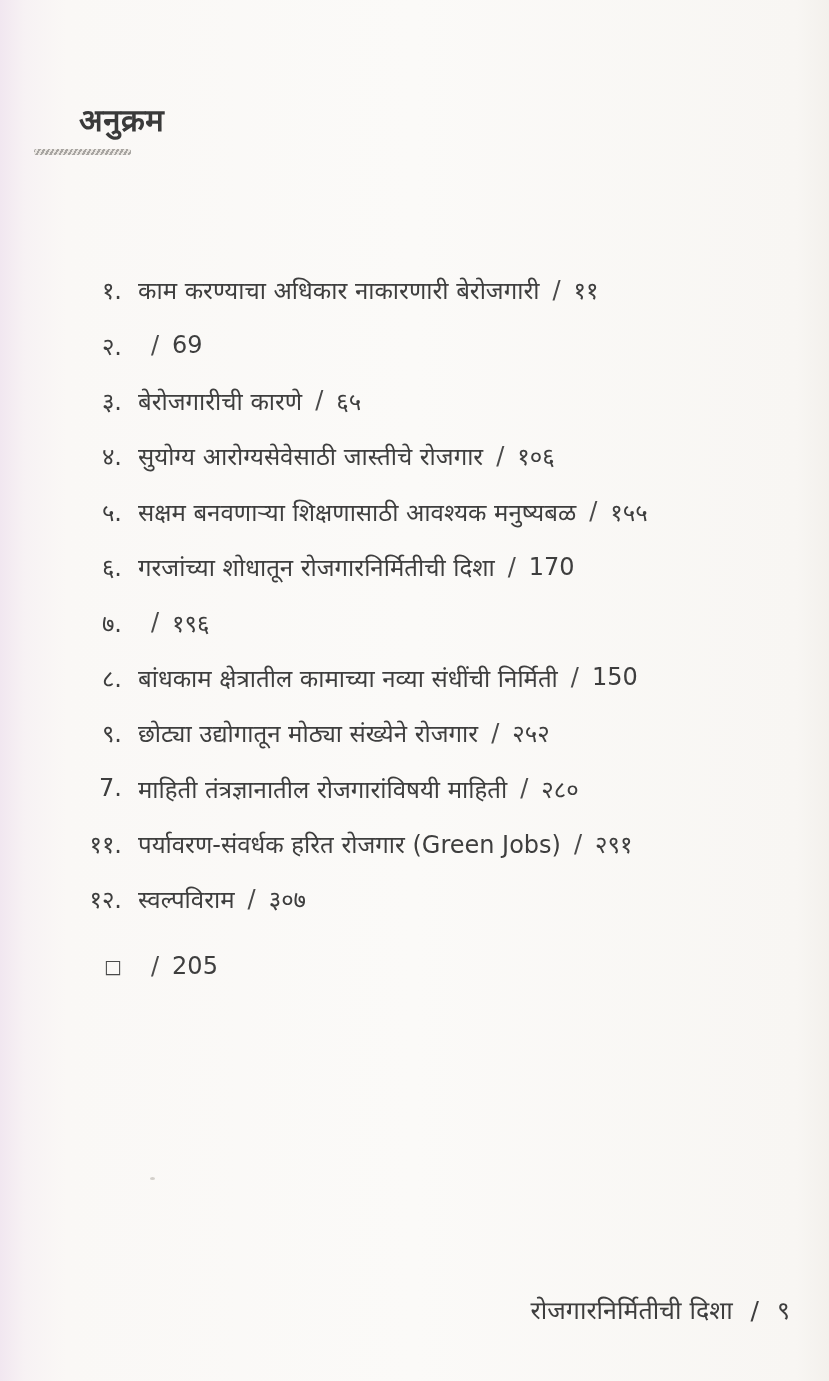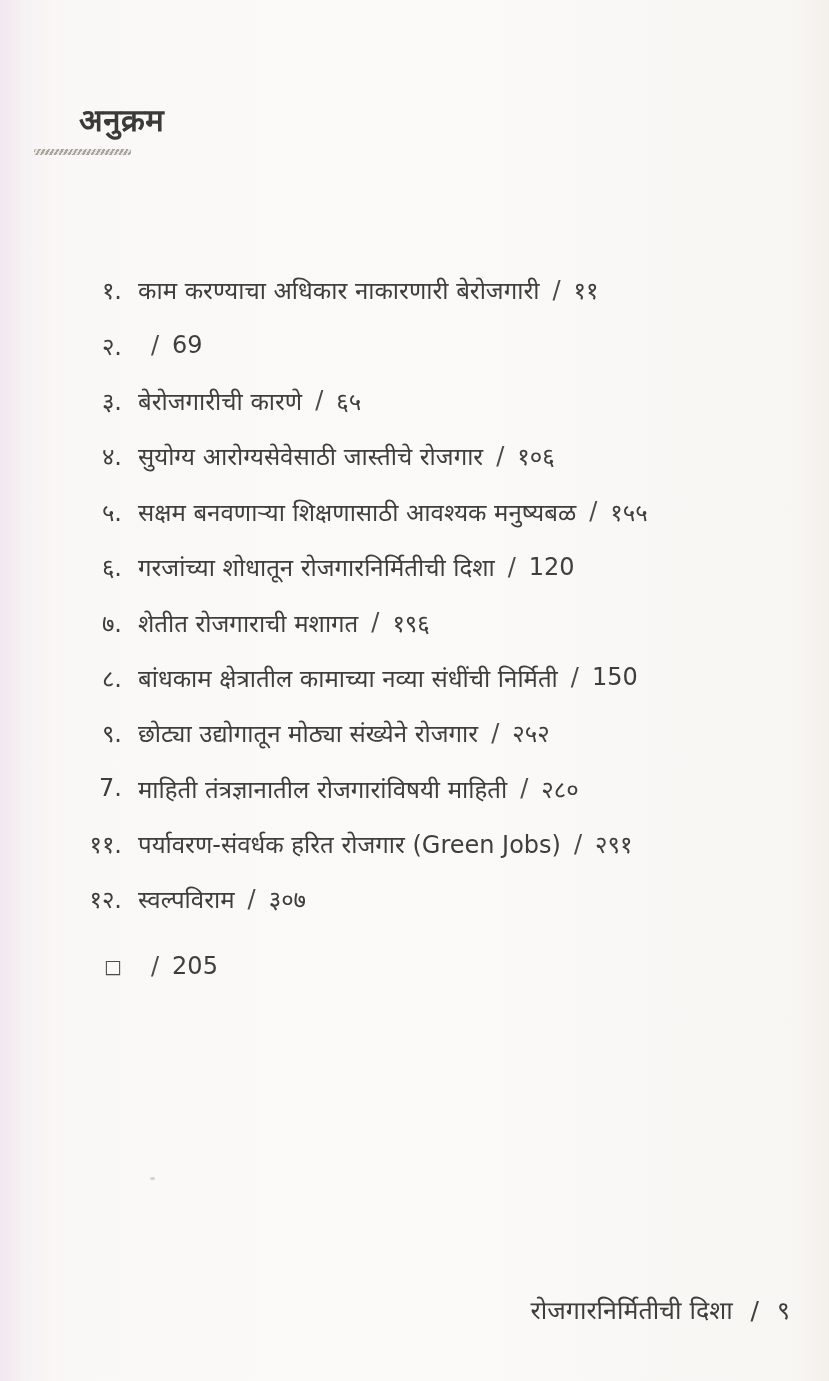--- a/index.html
+++ b/index.html
@@ -139,26 +139,25 @@
       <span class="num">५.</span>
       <span class="title">सक्षम बनवणाऱ्या शिक्षणासाठी आवश्यक मनुष्यबळ</span>
       <span class="sep">/</span>
       <span class="pg">१५५</span>
     </div>
 
     <div class="toc-row">
       <span class="num">६.</span>
       <span class="title">गरजांच्या शोधातून रोजगारनिर्मितीची दिशा</span>
       <span class="sep">/</span>
-      <span class="pg">120</span>
+      <span class="pg">170</span>
     </div>
 
     <div class="toc-row">
       <span class="num">७.</span>
-      <span class="title">शेतीत रोजगाराची मशागत</span>
       <span class="sep">/</span>
       <span class="pg">१९६</span>
     </div>
 
     <div class="toc-row">
       <span class="num">८.</span>
       <span class="title">बांधकाम क्षेत्रातील कामाच्या नव्या संधींची निर्मिती</span>
       <span class="sep">/</span>
       <span class="pg">150</span>
     </div>

